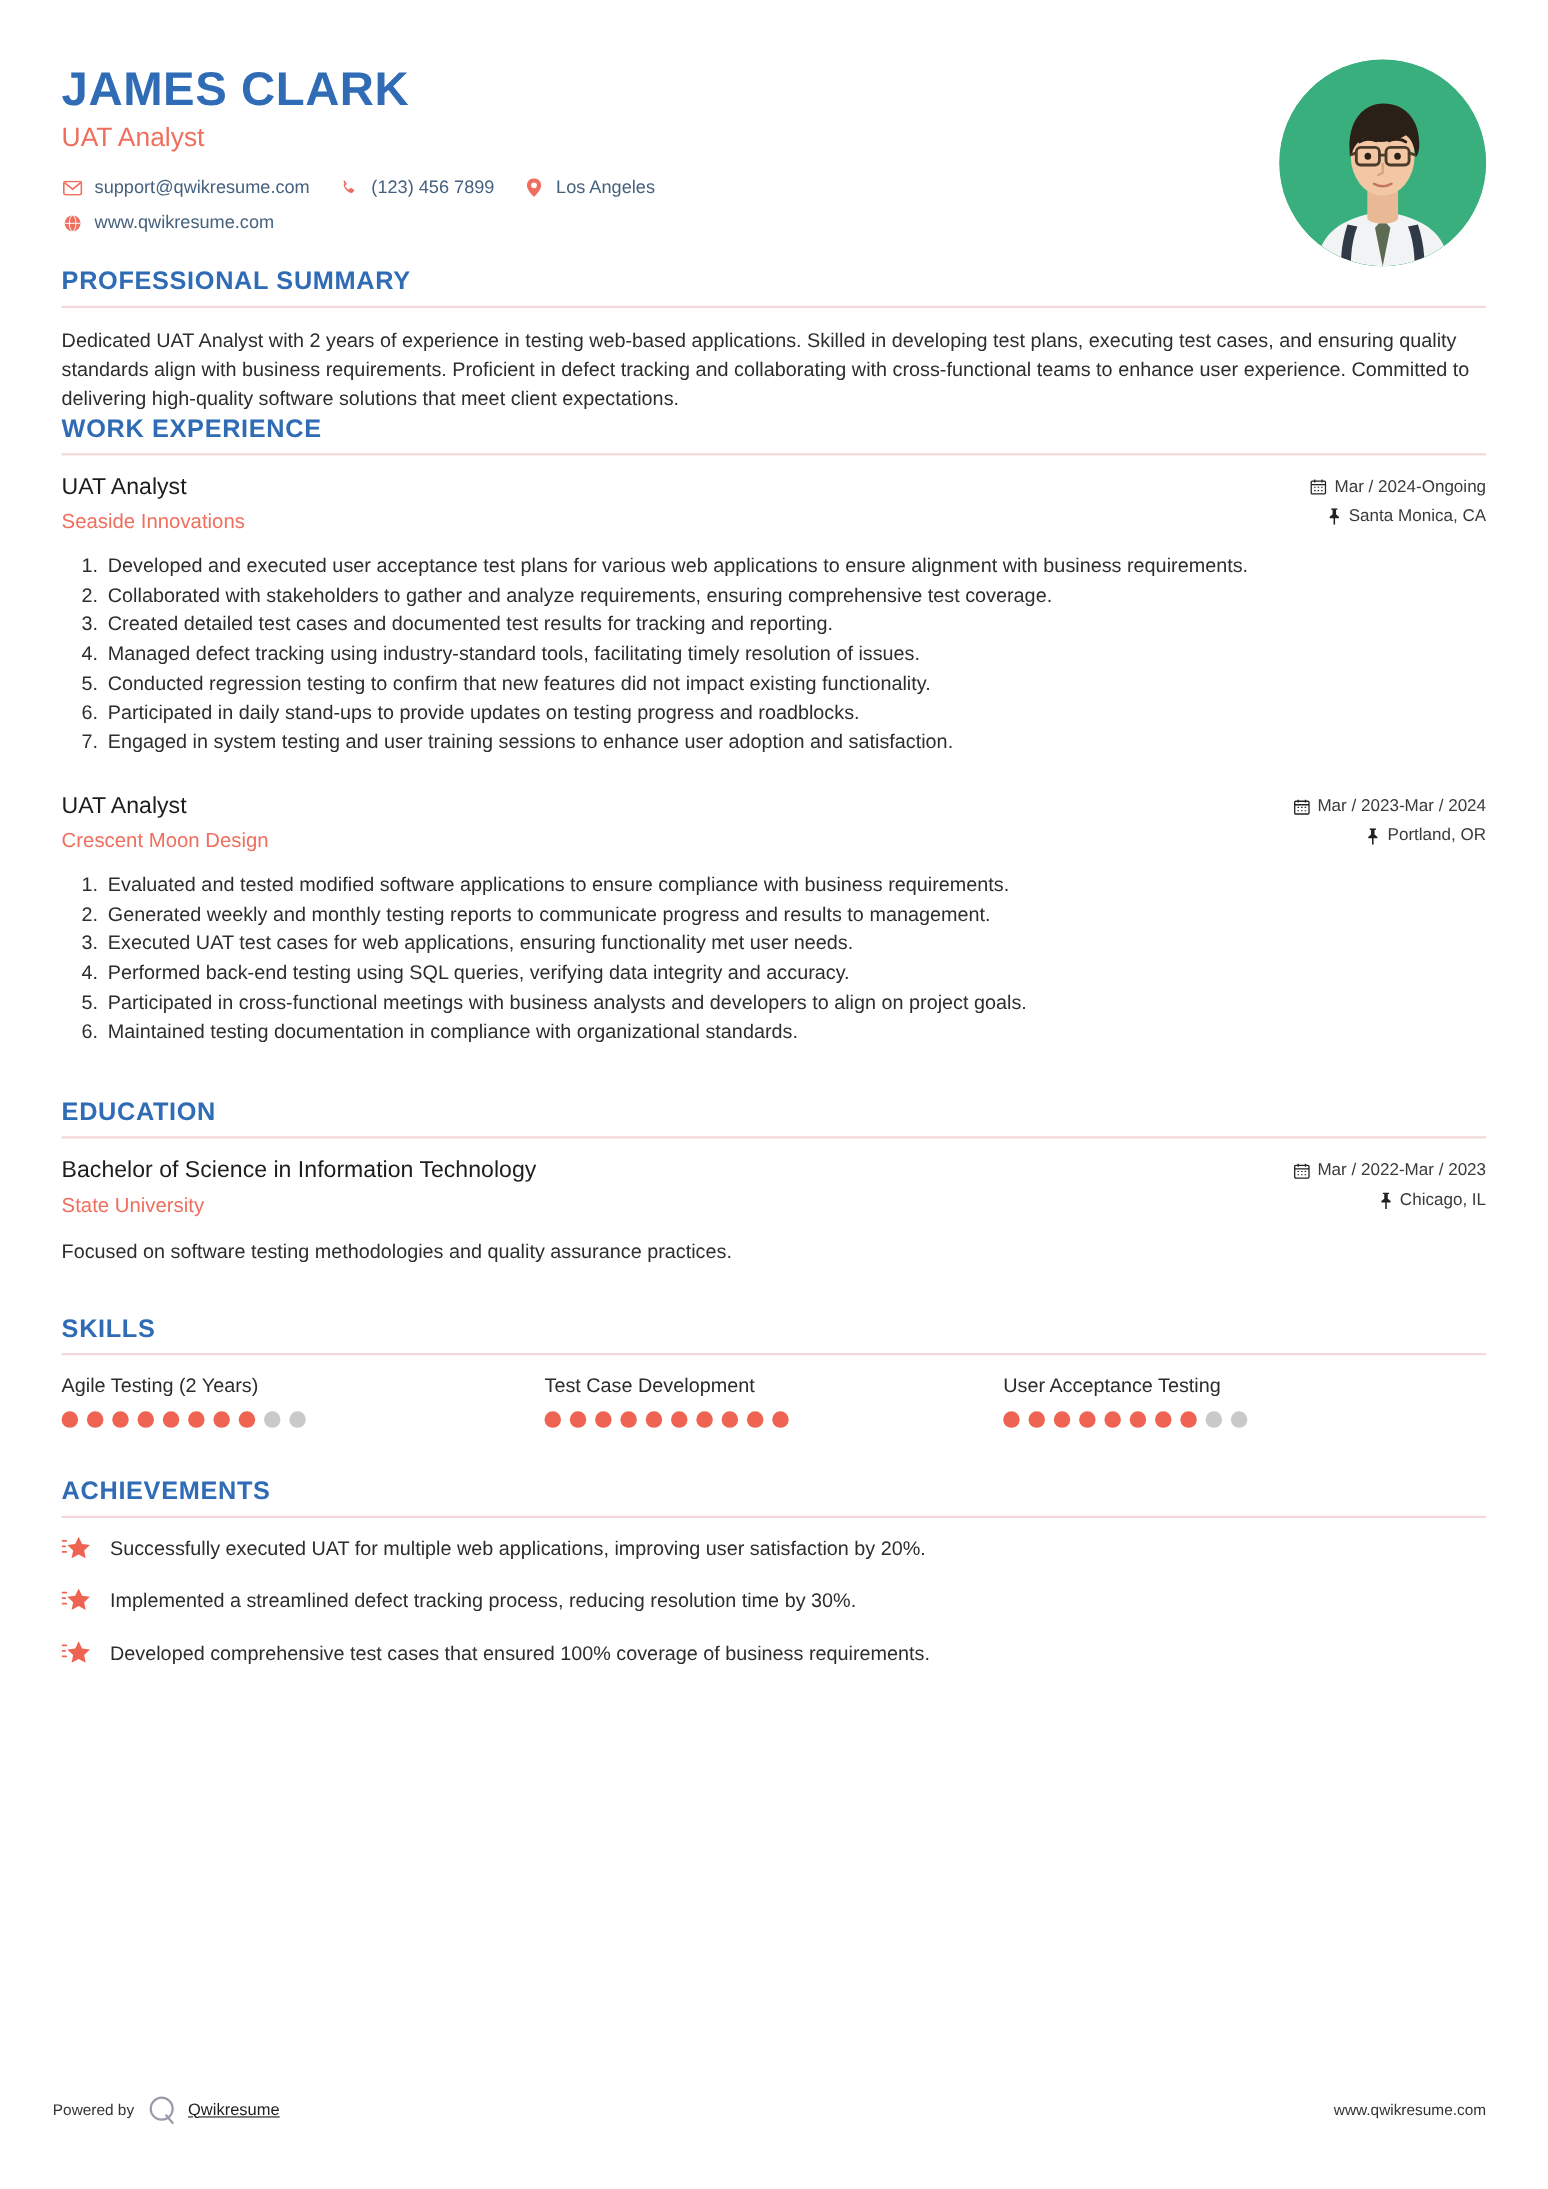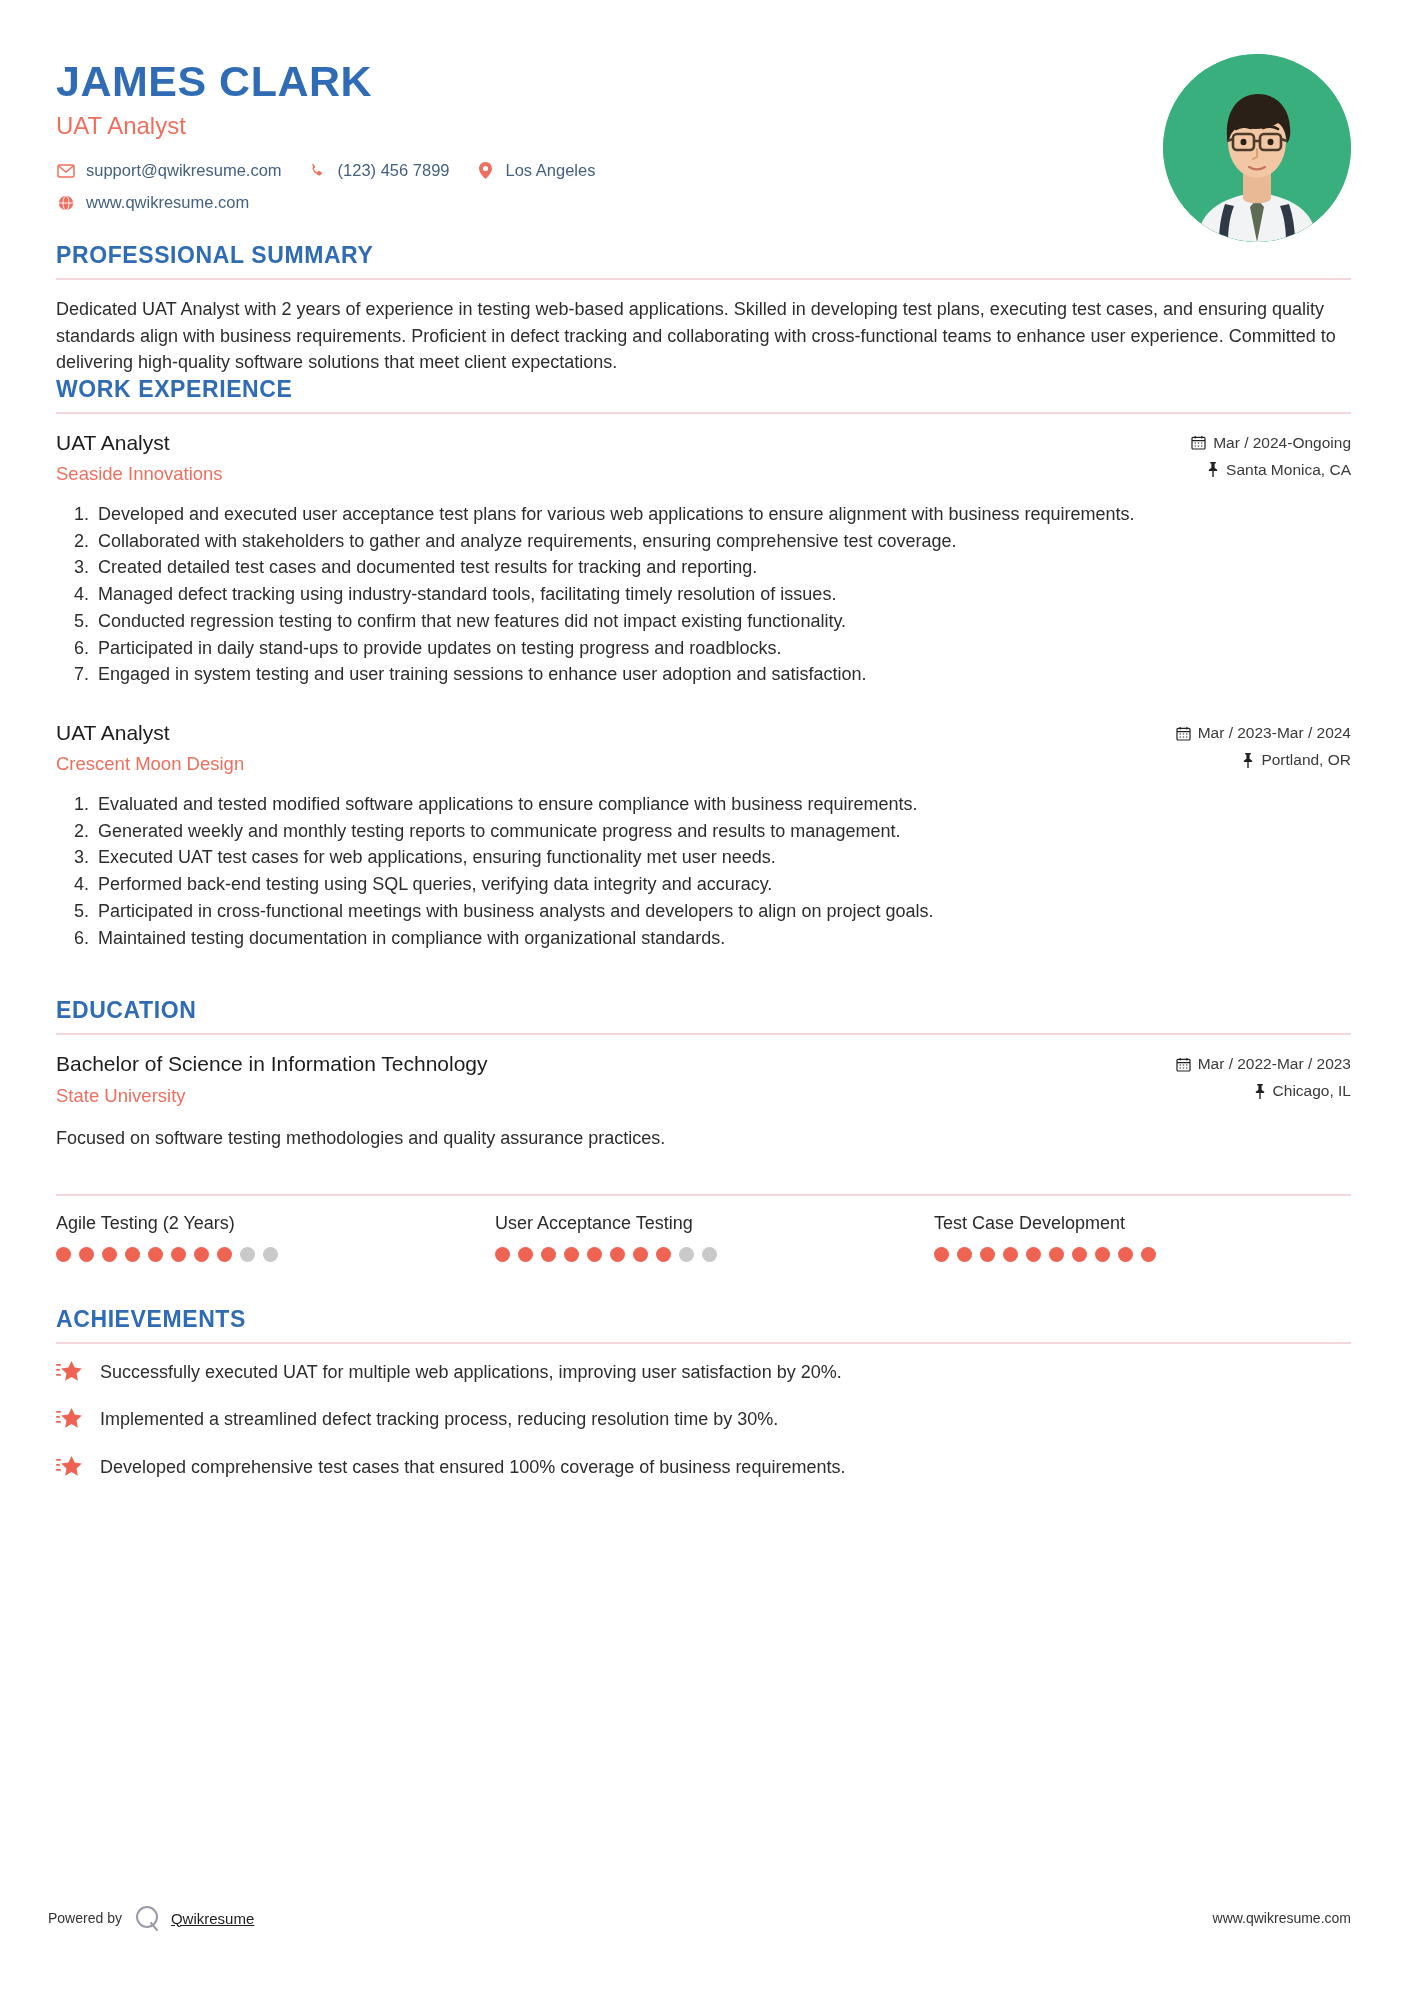--- a/index.html
+++ b/index.html
@@ -452,66 +452,67 @@
             </span>
             <span>Chicago, IL</span>
           </div>
         </div>
       </div>
       <p class="entry-desc">Focused on software testing methodologies and quality assurance practices.</p>
     </div>
   </div>
 
   <div class="section" style="margin-top:42px;">
+    <div class="section-title">SKILLS</div>
     <div class="section-rule"></div>
 
     <div class="skills-grid">
       <div class="skill">
         <div class="skill-name">Agile Testing (2 Years)</div>
         <div class="dots">
             <span class="dot on"></span>
             <span class="dot on"></span>
             <span class="dot on"></span>
             <span class="dot on"></span>
             <span class="dot on"></span>
             <span class="dot on"></span>
             <span class="dot on"></span>
             <span class="dot on"></span>
             <span class="dot"></span>
             <span class="dot"></span>
           </div>
       </div>
+      <div class="skill" style="padding-right:0;">
+        <div class="skill-name">Test Case Development</div>
+        <div class="dots">
+            <span class="dot on"></span>
+            <span class="dot on"></span>
+            <span class="dot on"></span>
+            <span class="dot on"></span>
+            <span class="dot on"></span>
+            <span class="dot on"></span>
+            <span class="dot on"></span>
+            <span class="dot on"></span>
+            <span class="dot on"></span>
+            <span class="dot on"></span>
+          </div>
+      </div>
       <div class="skill">
         <div class="skill-name">User Acceptance Testing</div>
         <div class="dots">
             <span class="dot on"></span>
             <span class="dot on"></span>
             <span class="dot on"></span>
             <span class="dot on"></span>
             <span class="dot on"></span>
             <span class="dot on"></span>
             <span class="dot on"></span>
             <span class="dot on"></span>
             <span class="dot"></span>
             <span class="dot"></span>
-          </div>
-      </div>
-      <div class="skill" style="padding-right:0;">
-        <div class="skill-name">Test Case Development</div>
-        <div class="dots">
-            <span class="dot on"></span>
-            <span class="dot on"></span>
-            <span class="dot on"></span>
-            <span class="dot on"></span>
-            <span class="dot on"></span>
-            <span class="dot on"></span>
-            <span class="dot on"></span>
-            <span class="dot on"></span>
-            <span class="dot on"></span>
-            <span class="dot on"></span>
           </div>
       </div>
     </div>
   </div>
 
   <div class="section" style="margin-top:44px;">
     <div class="section-title">ACHIEVEMENTS</div>
     <div class="section-rule"></div>
 
     <div class="ach-item">

